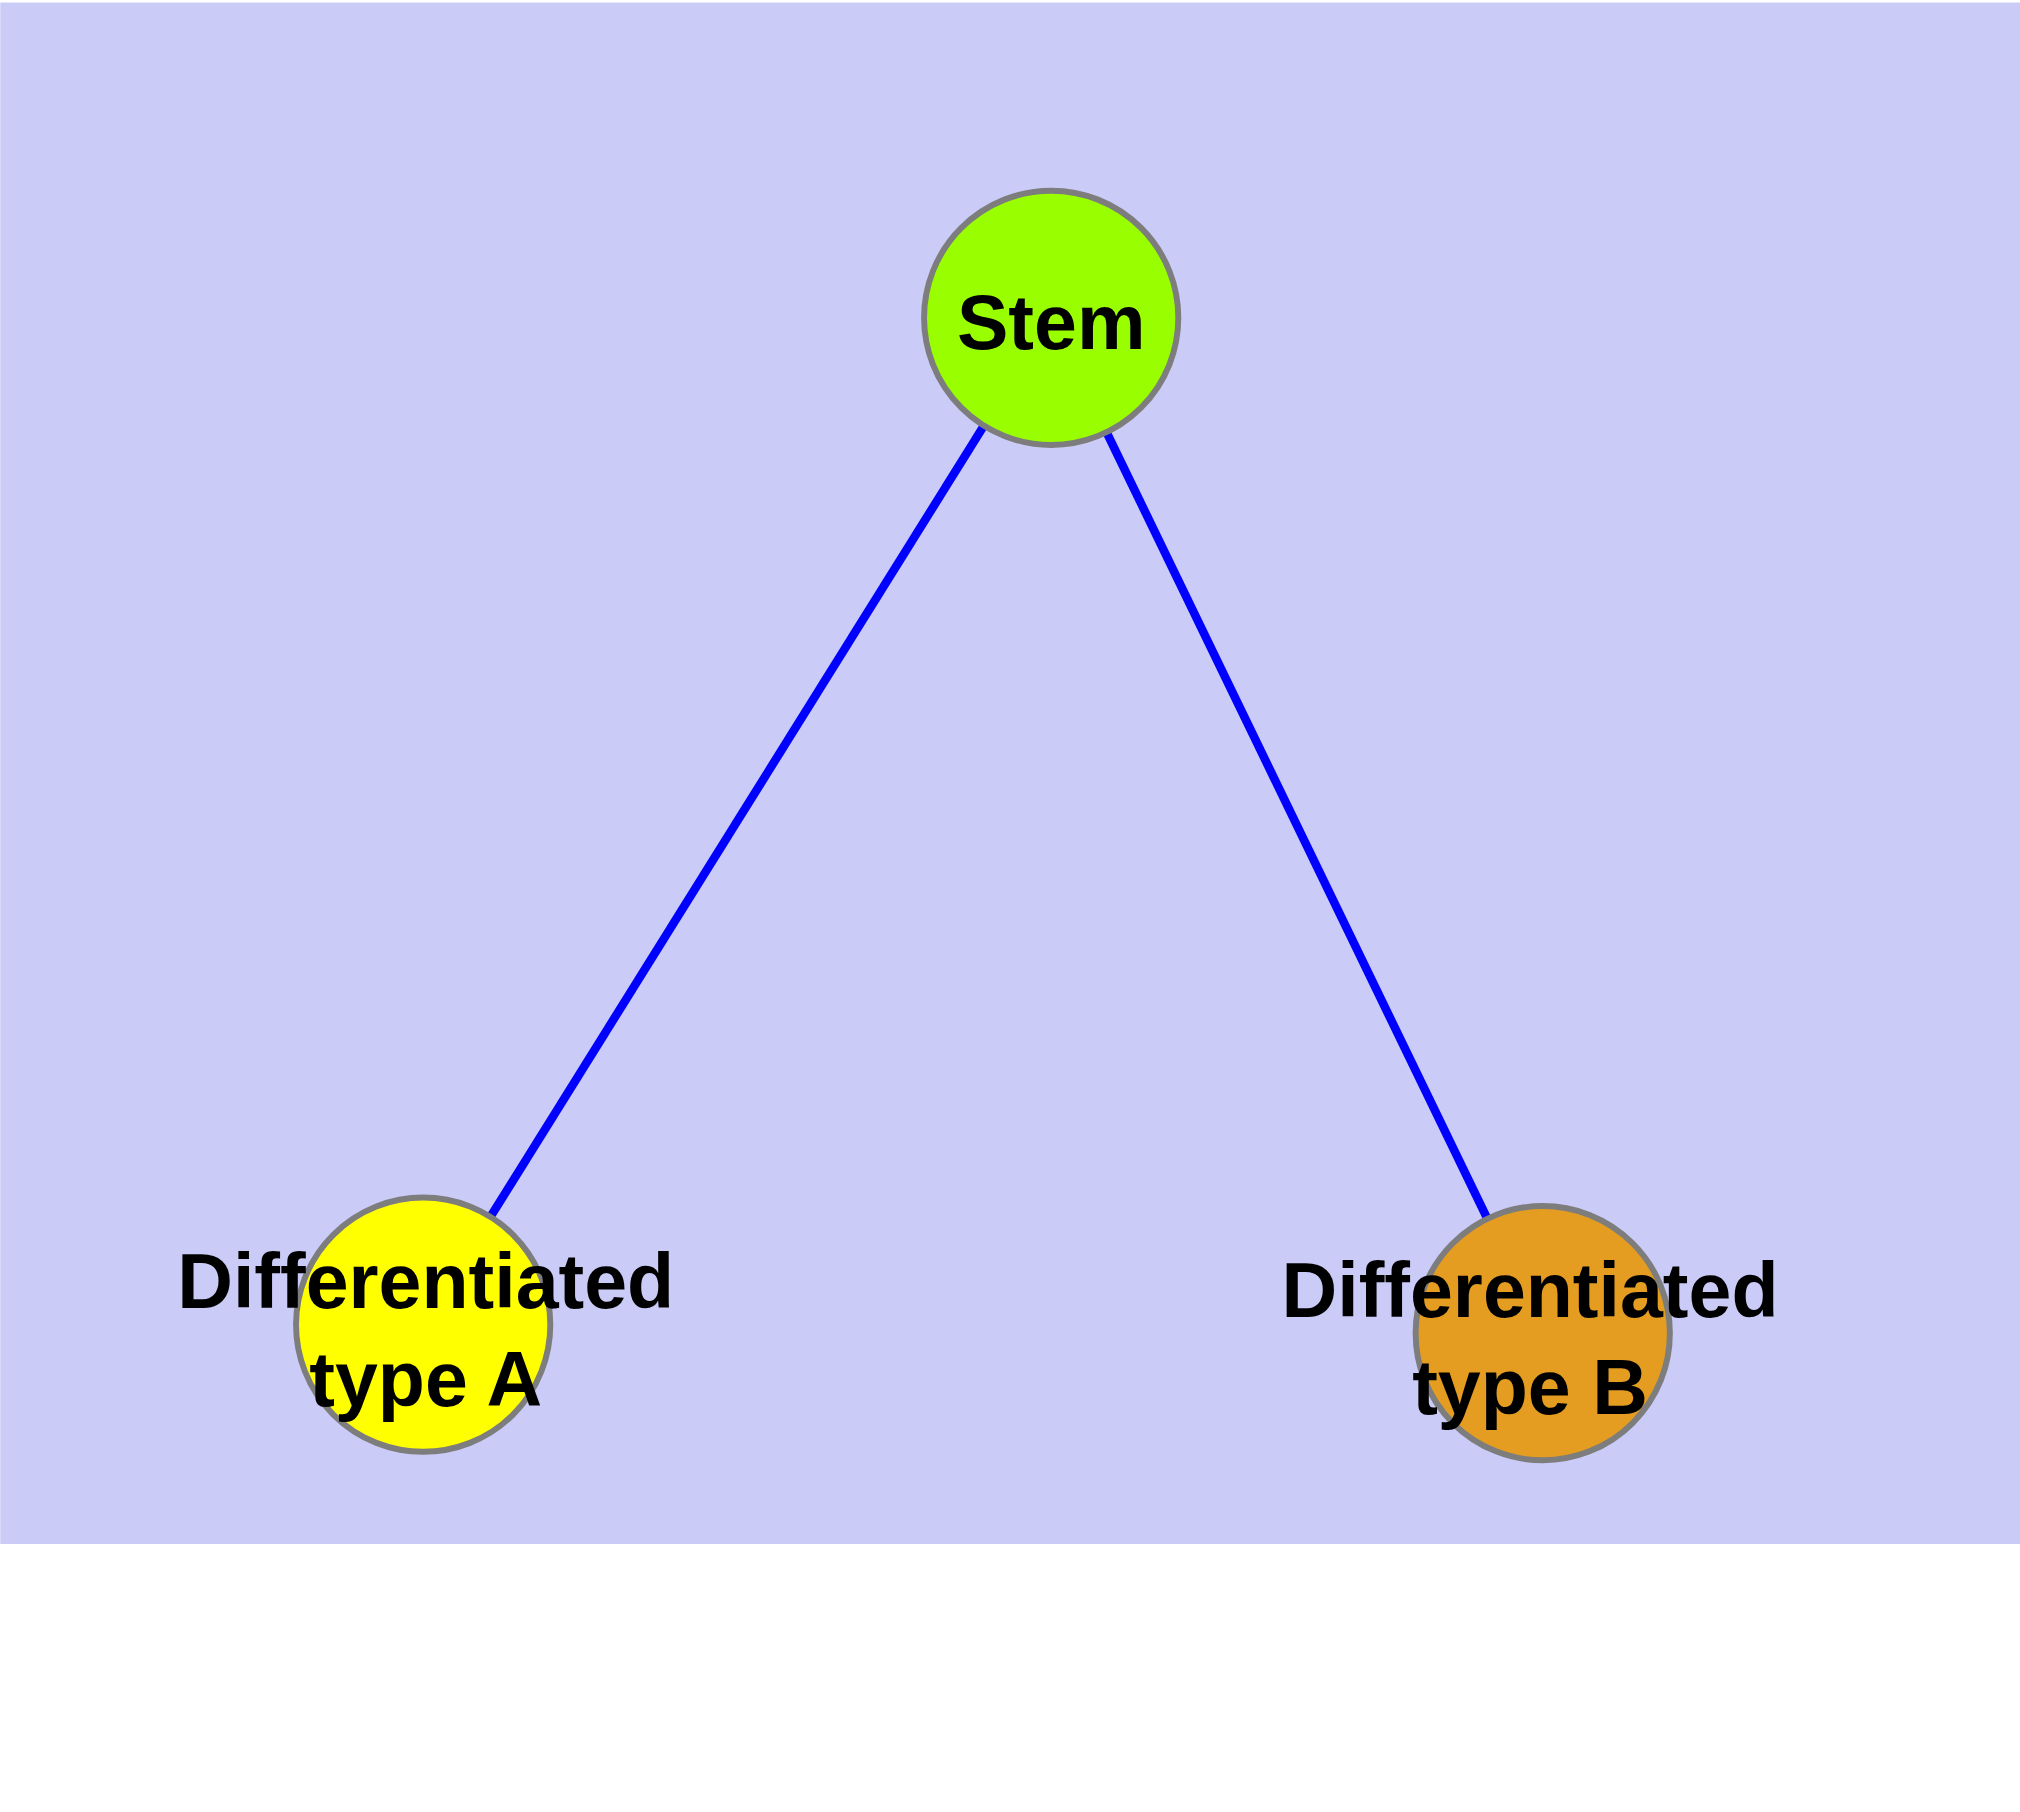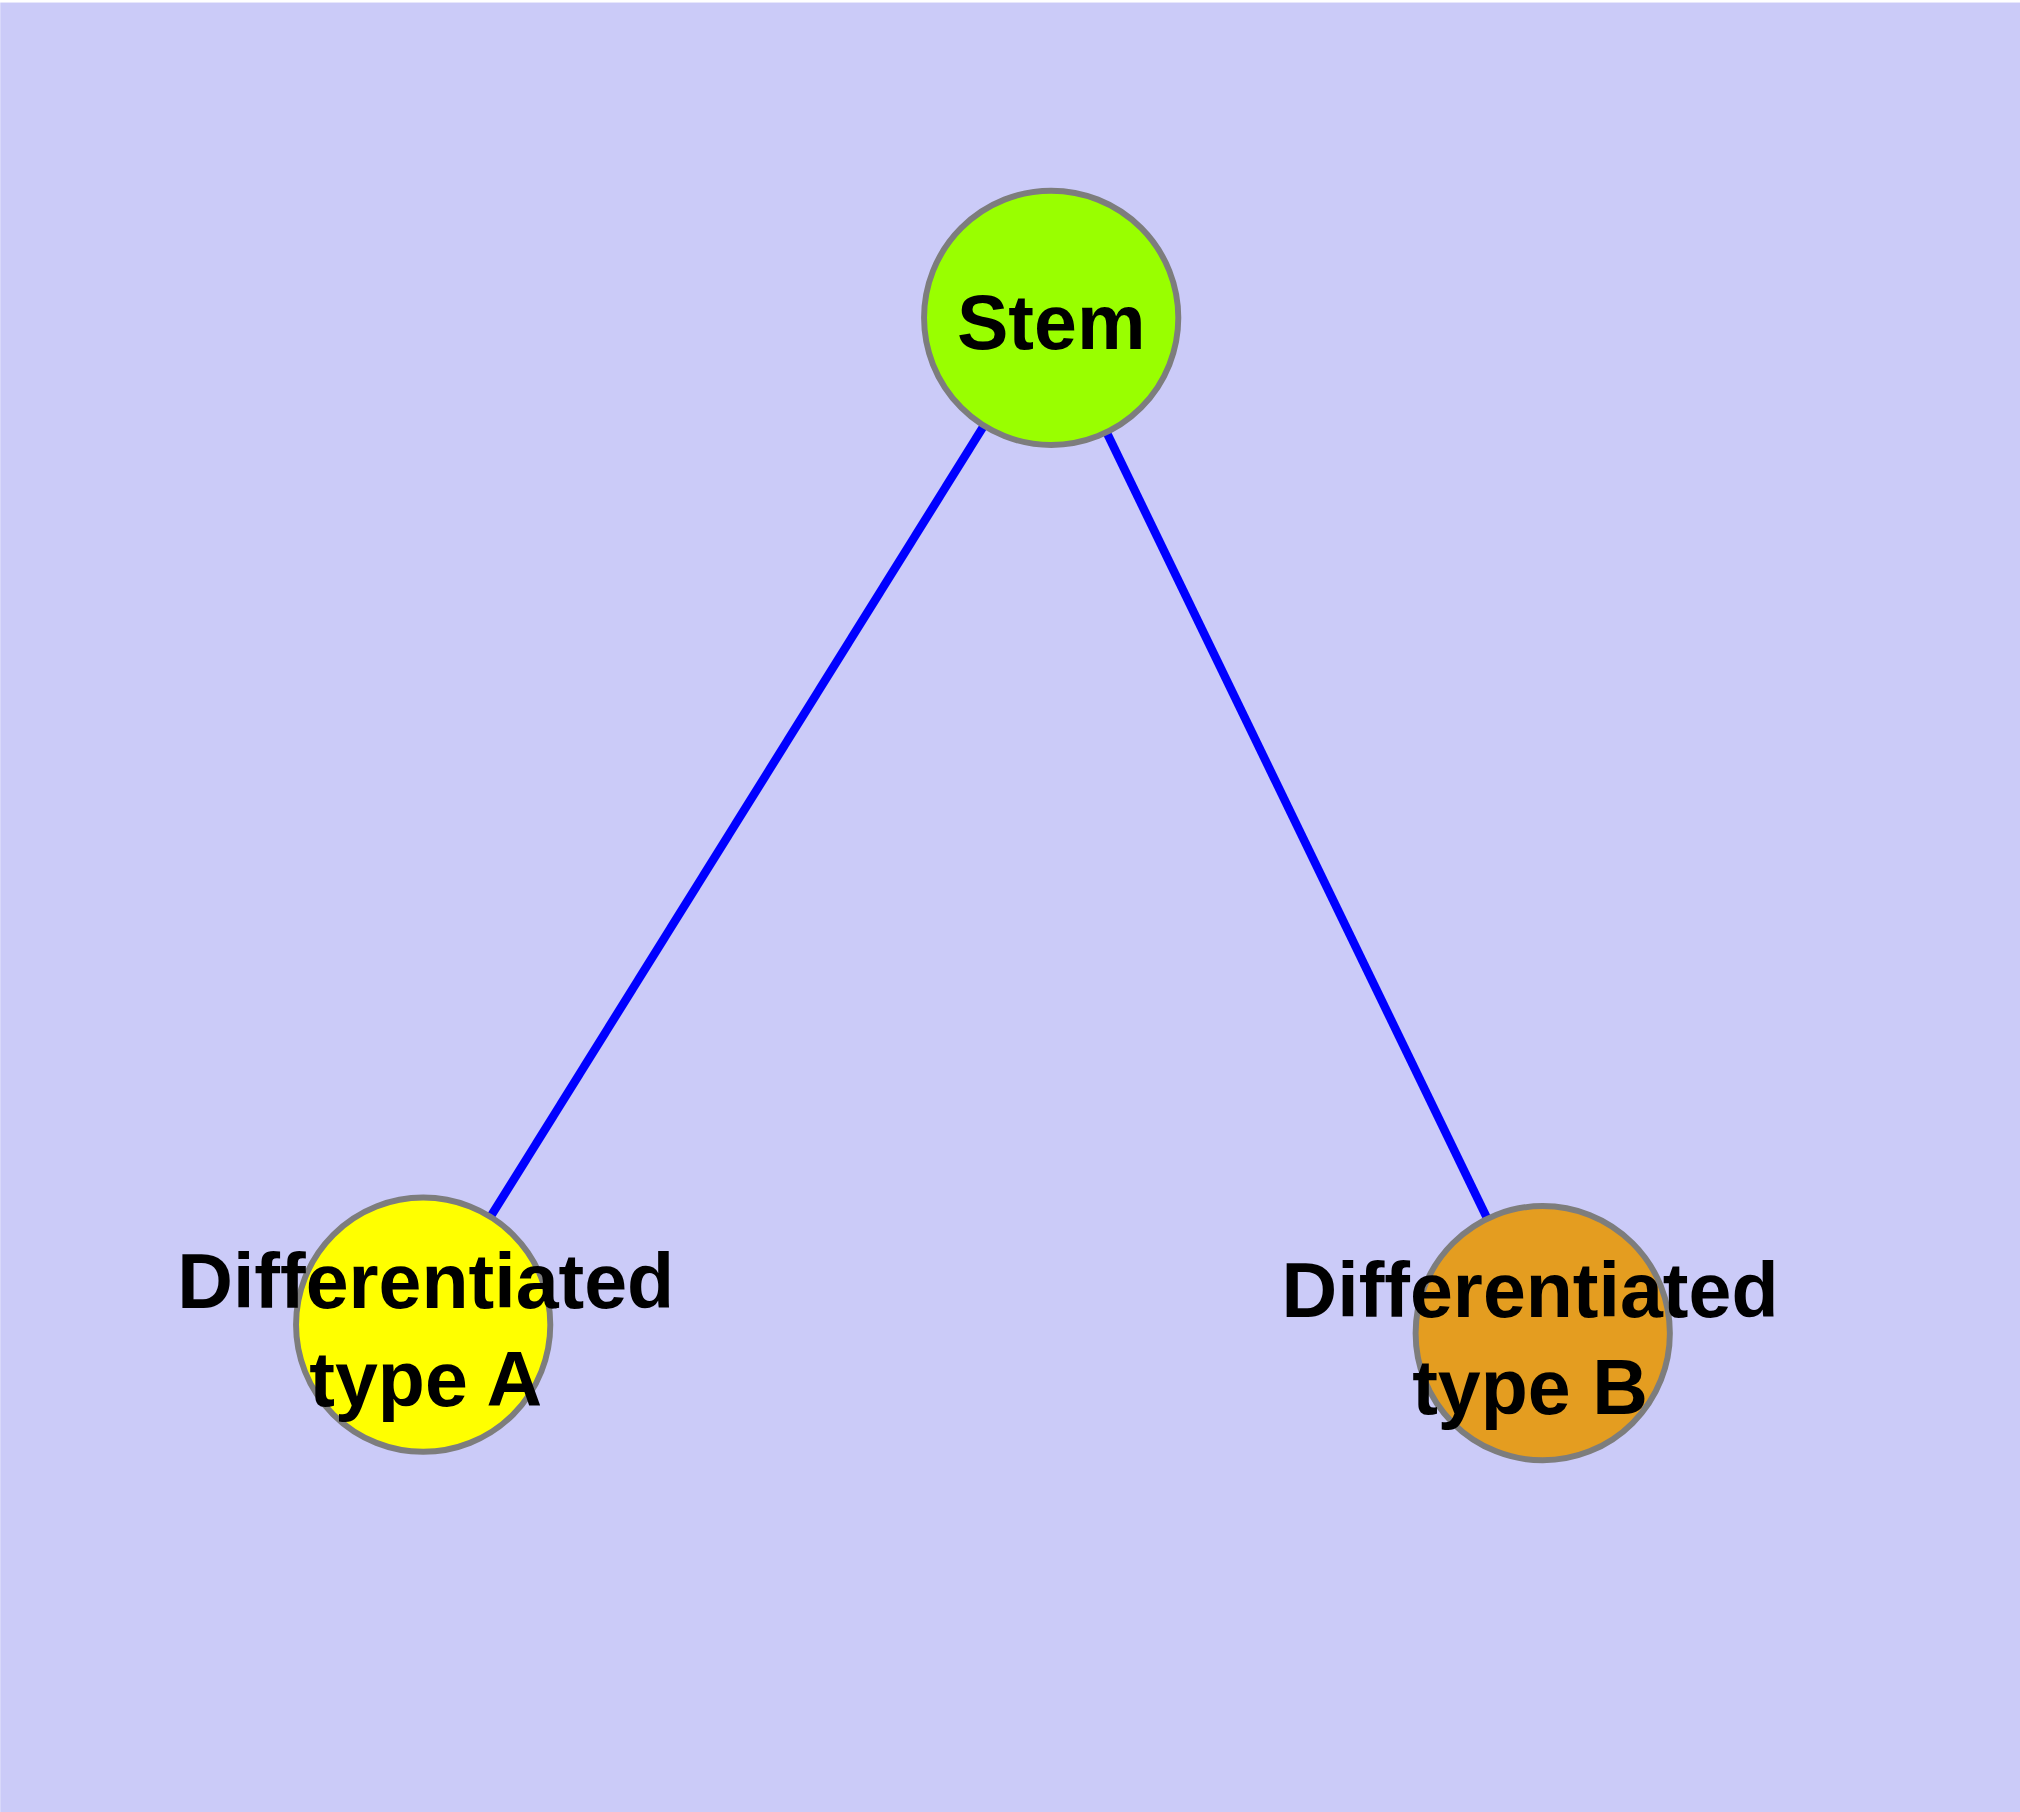--- a/index.html
+++ b/index.html
@@ -2,21 +2,21 @@
 <html style="font-size:13.6px"><head>
 <meta charset="utf-8">
 <style>
   html, body {
     margin: 0;
     padding: 0;
     background: #FFFFFF;
   }
   .canvas-wrap {
     width: 2021px;
-    height: 1812px;
+    height: 1544px;
     position: relative;
     overflow: hidden;
   }
   svg { display: block; }
   .node-label {
     font-family: "Liberation Sans", sans-serif;
     font-weight: bold;
     font-size: 91px;
     text-anchor: middle;
   }

